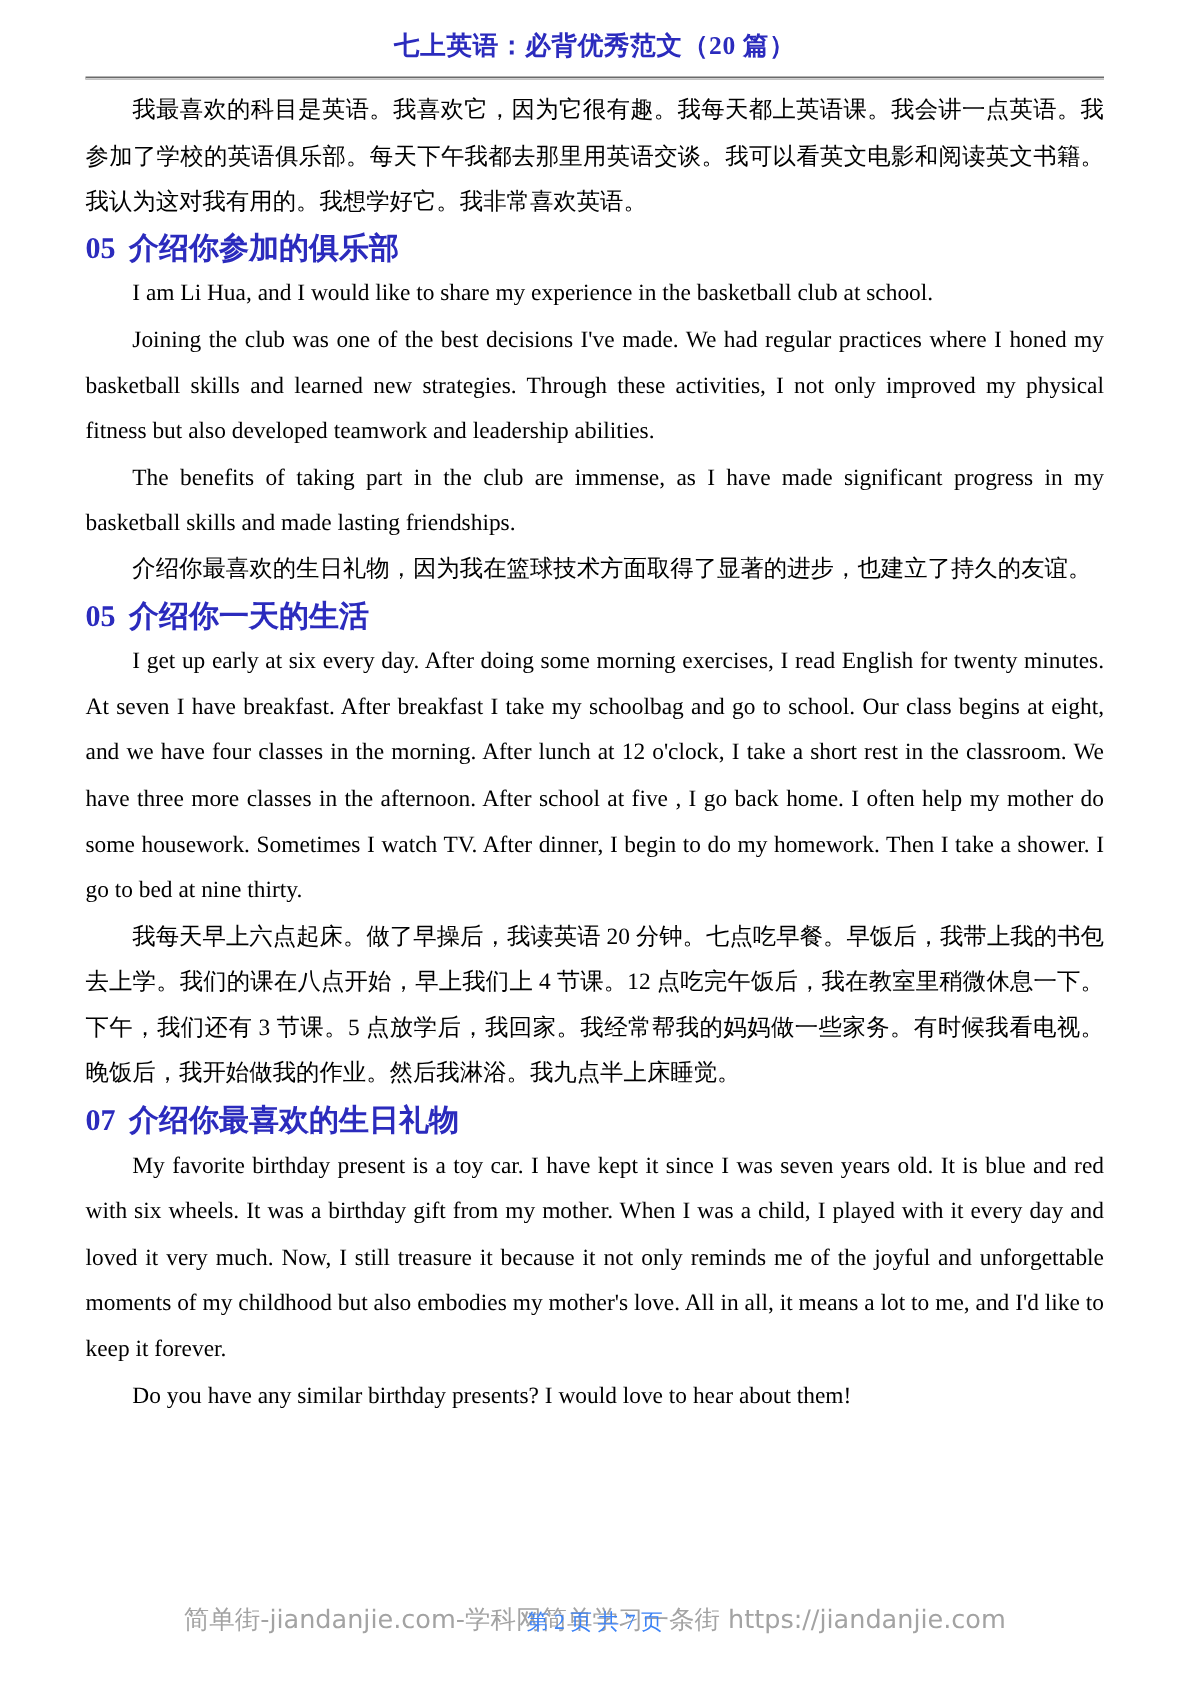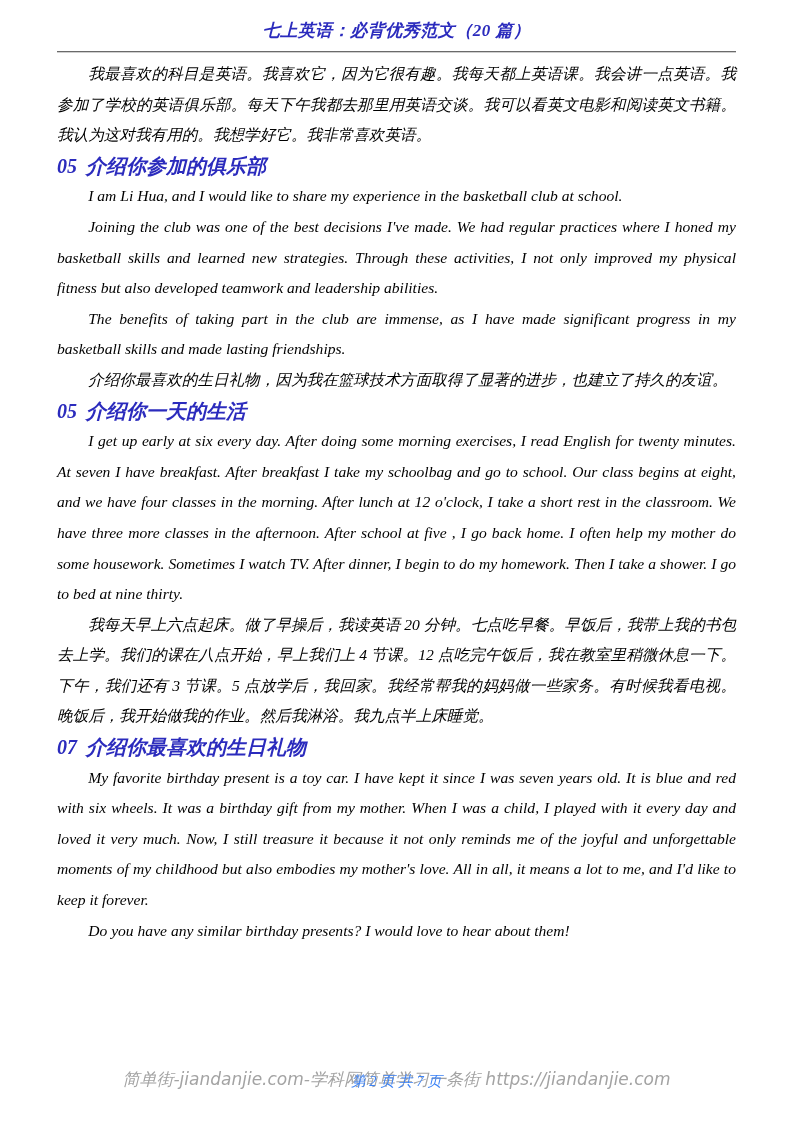--- a/index.html
+++ b/index.html
@@ -1,15 +1,15 @@
 <!DOCTYPE html>
 <html><head>
 <meta charset="utf-8">
 <style>
-  * { box-sizing: border-box; font-style: italic; }
+  * { box-sizing: border-box; }
   html, body { margin: 0; padding: 0; }
   body {
     width: 793px; height: 1122px;
     background: #ffffff;
     font-family: "Liberation Serif", "DejaVu Serif", serif;
   }
   .page {
     position: relative;
     width: 793px; height: 1122px;
     background: #ffffff;

